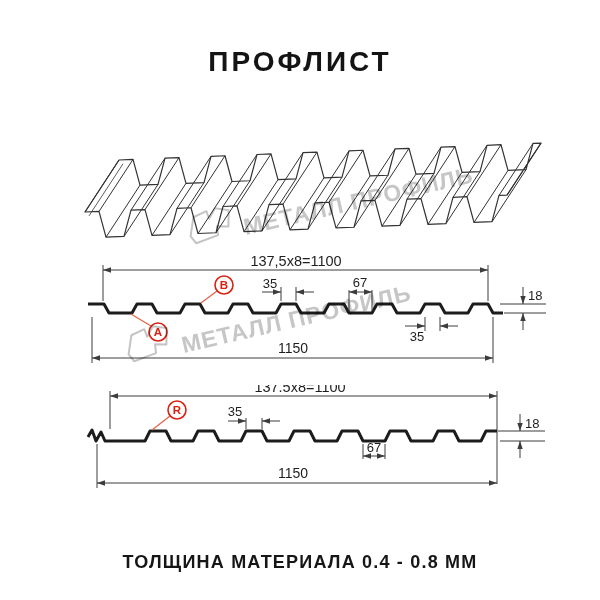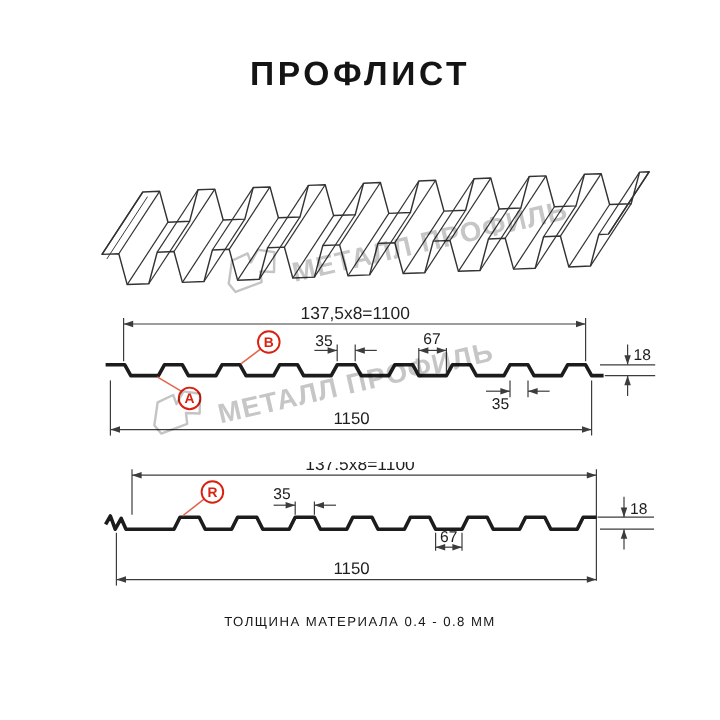--- a/index.html
+++ b/index.html
@@ -2,22 +2,22 @@
 <html><head>
 <meta charset="utf-8">
 <style>
   html,body{margin:0;padding:0;background:#ffffff;}
   .stage{position:relative;width:600px;height:600px;background:#fff;overflow:hidden;
          font-family:"Liberation Sans",sans-serif;}
   .title{position:absolute;left:0;top:46px;width:600px;text-align:center;
          font-size:28px;font-weight:700;letter-spacing:3px;color:#141414;}
   .subtitle{position:absolute;left:0;top:88px;width:600px;text-align:center;
          font-size:14.5px;font-weight:500;letter-spacing:1.5px;color:#222;}
-  .footer{position:absolute;left:0;top:513px;width:600px;text-align:center;
-         font-size:11px;font-weight:400;letter-spacing:1.2px;color:#161616;}
+  .footer{position:absolute;left:0;top:552px;width:600px;text-align:center;
+         font-size:18px;font-weight:700;letter-spacing:1.2px;color:#161616;}
   .lay{position:absolute;z-index:1;}
   .wm{position:absolute;z-index:5;display:flex;align-items:flex-end;gap:7px;
       transform-origin:0 100%;transform:rotate(-13deg);mix-blend-mode:multiply;
       pointer-events:none;}
   .wm-text{font-size:23px;font-weight:700;letter-spacing:1px;color:#c6c6c6;
       white-space:nowrap;line-height:1;padding-bottom:4px;}
   svg text{font-family:"Liberation Sans",sans-serif;}
 </style>
 </head>
 <body>

